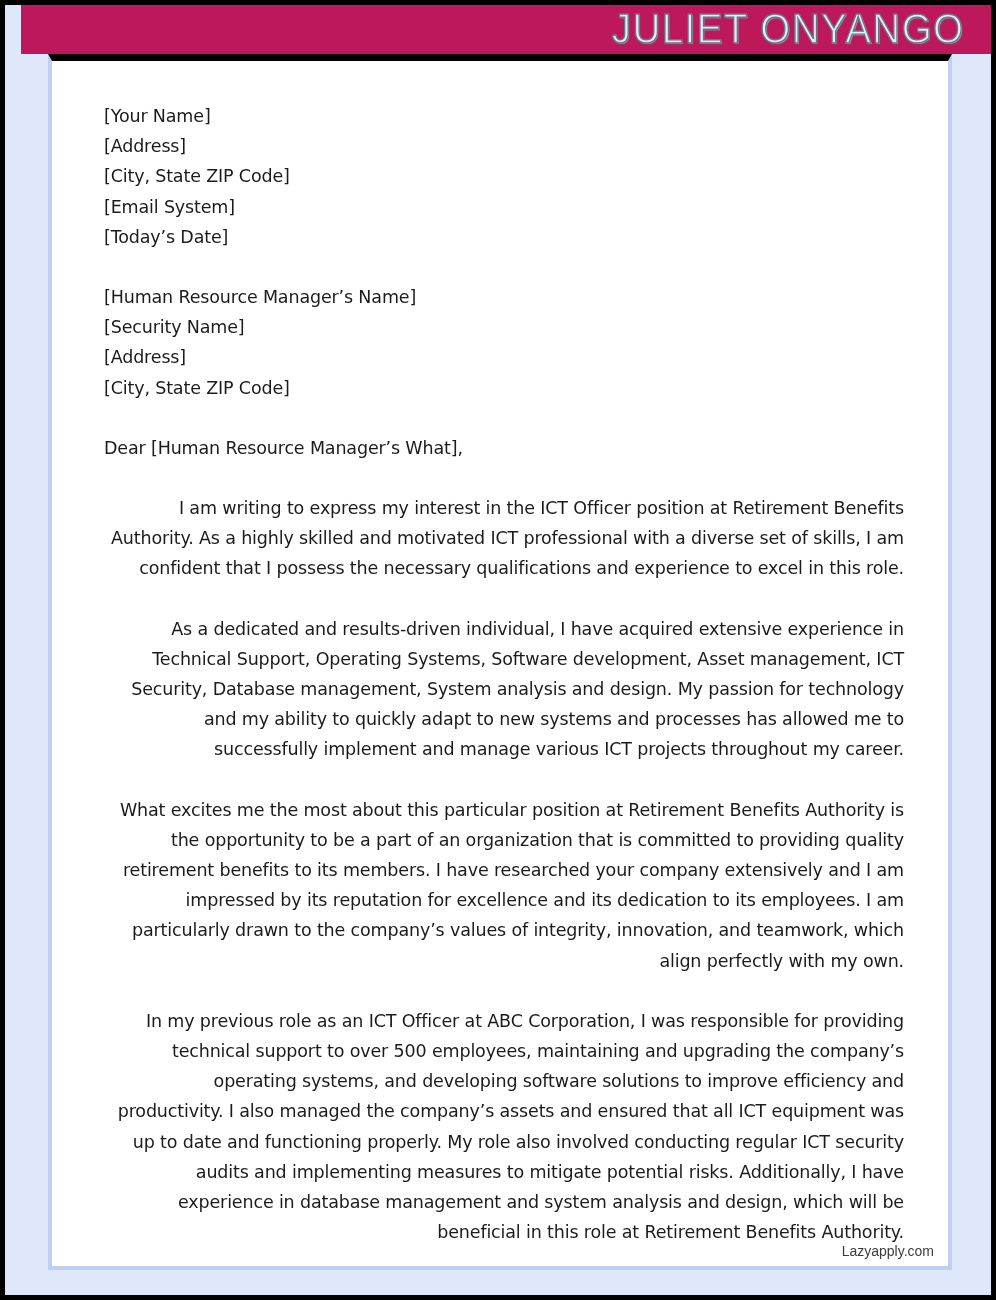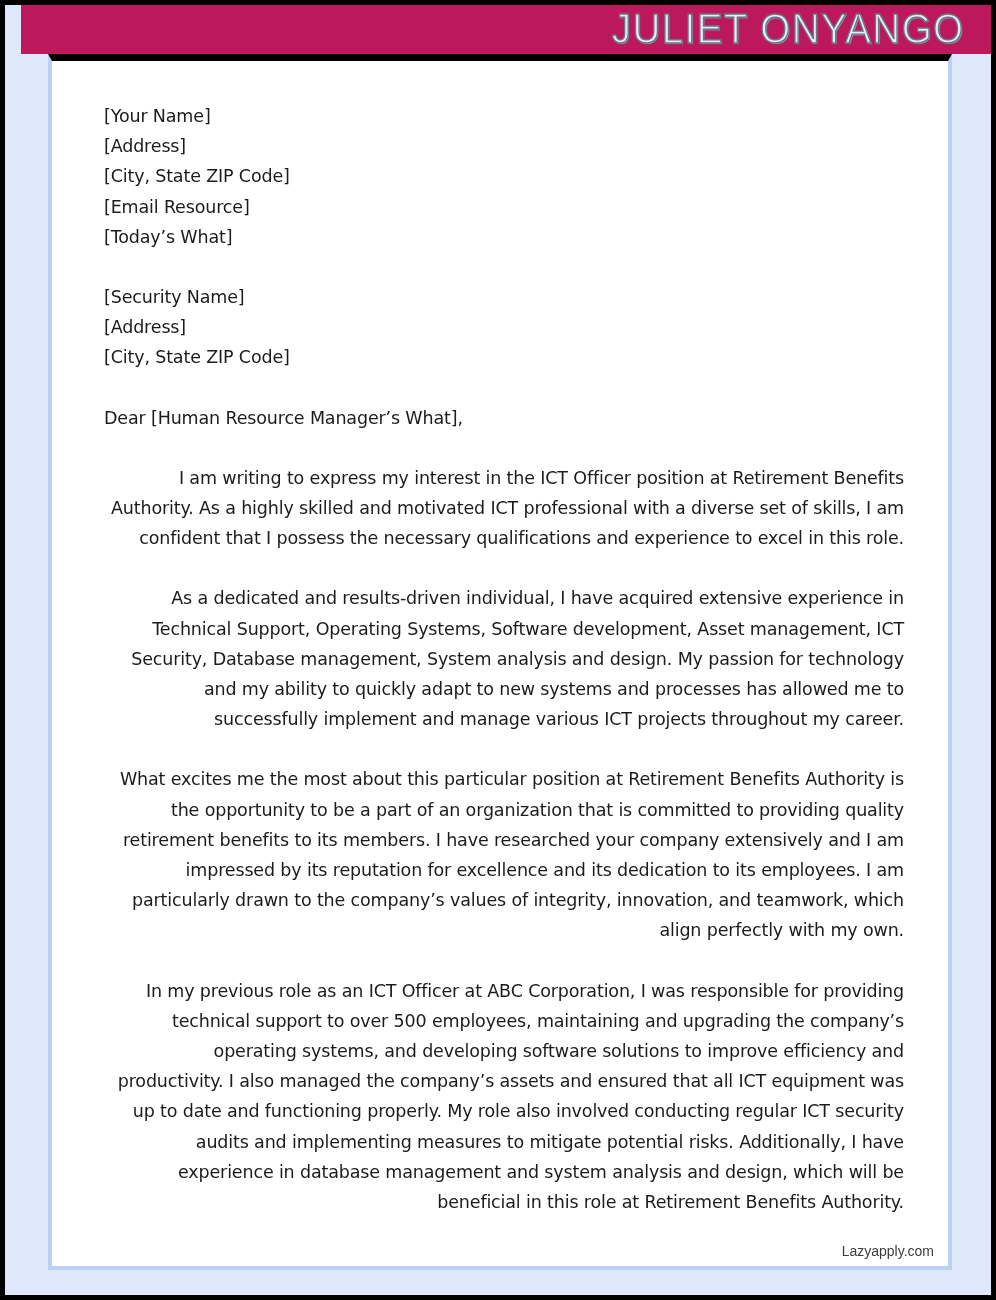--- a/index.html
+++ b/index.html
@@ -131,25 +131,26 @@
   </div>
 
   <div id="letter-sheet">
 
     <div id="letter-body">
 
       <div class="addr-block">
         <span class="addr-line">[Your Name]</span>
         <span class="addr-line">[Address]</span>
         <span class="addr-line">[City, State ZIP Code]</span>
-        <span class="addr-line">[Email Resource]</span>
-        <span class="addr-line">[Today’s What]</span>
+        <span class="addr-line">[Email System]</span>
+        <span class="addr-line">[Today’s Date]</span>
       </div>
 
       <div class="addr-block">
+        <span class="addr-line">[Human Resource Manager’s Name]</span>
         <span class="addr-line">[Security Name]</span>
         <span class="addr-line">[Address]</span>
         <span class="addr-line">[City, State ZIP Code]</span>
       </div>
 
       <p class="salutation">Dear [Human Resource Manager’s What],</p>
 
       <p class="para">I am writing to express my interest in the ICT Officer position at Retirement Benefits Authority. As a highly skilled and motivated ICT professional with a diverse set of skills, I am confident that I possess the necessary qualifications and experience to excel in this role.</p>
       <p class="para">As a dedicated and results-driven individual, I have acquired extensive experience in Technical Support, Operating Systems, Software development, Asset management, ICT Security, Database management, System analysis and design. My passion for technology and my ability to quickly adapt to new systems and processes has allowed me to successfully implement and manage various ICT projects throughout my career.</p>
       <p class="para">What excites me the most about this particular position at Retirement Benefits Authority is the opportunity to be a part of an organization that is committed to providing quality retirement benefits to its members. I have researched your company extensively and I am impressed by its reputation for excellence and its dedication to its employees. I am particularly drawn to the company’s values of integrity, innovation, and teamwork, which align perfectly with my own.</p>

